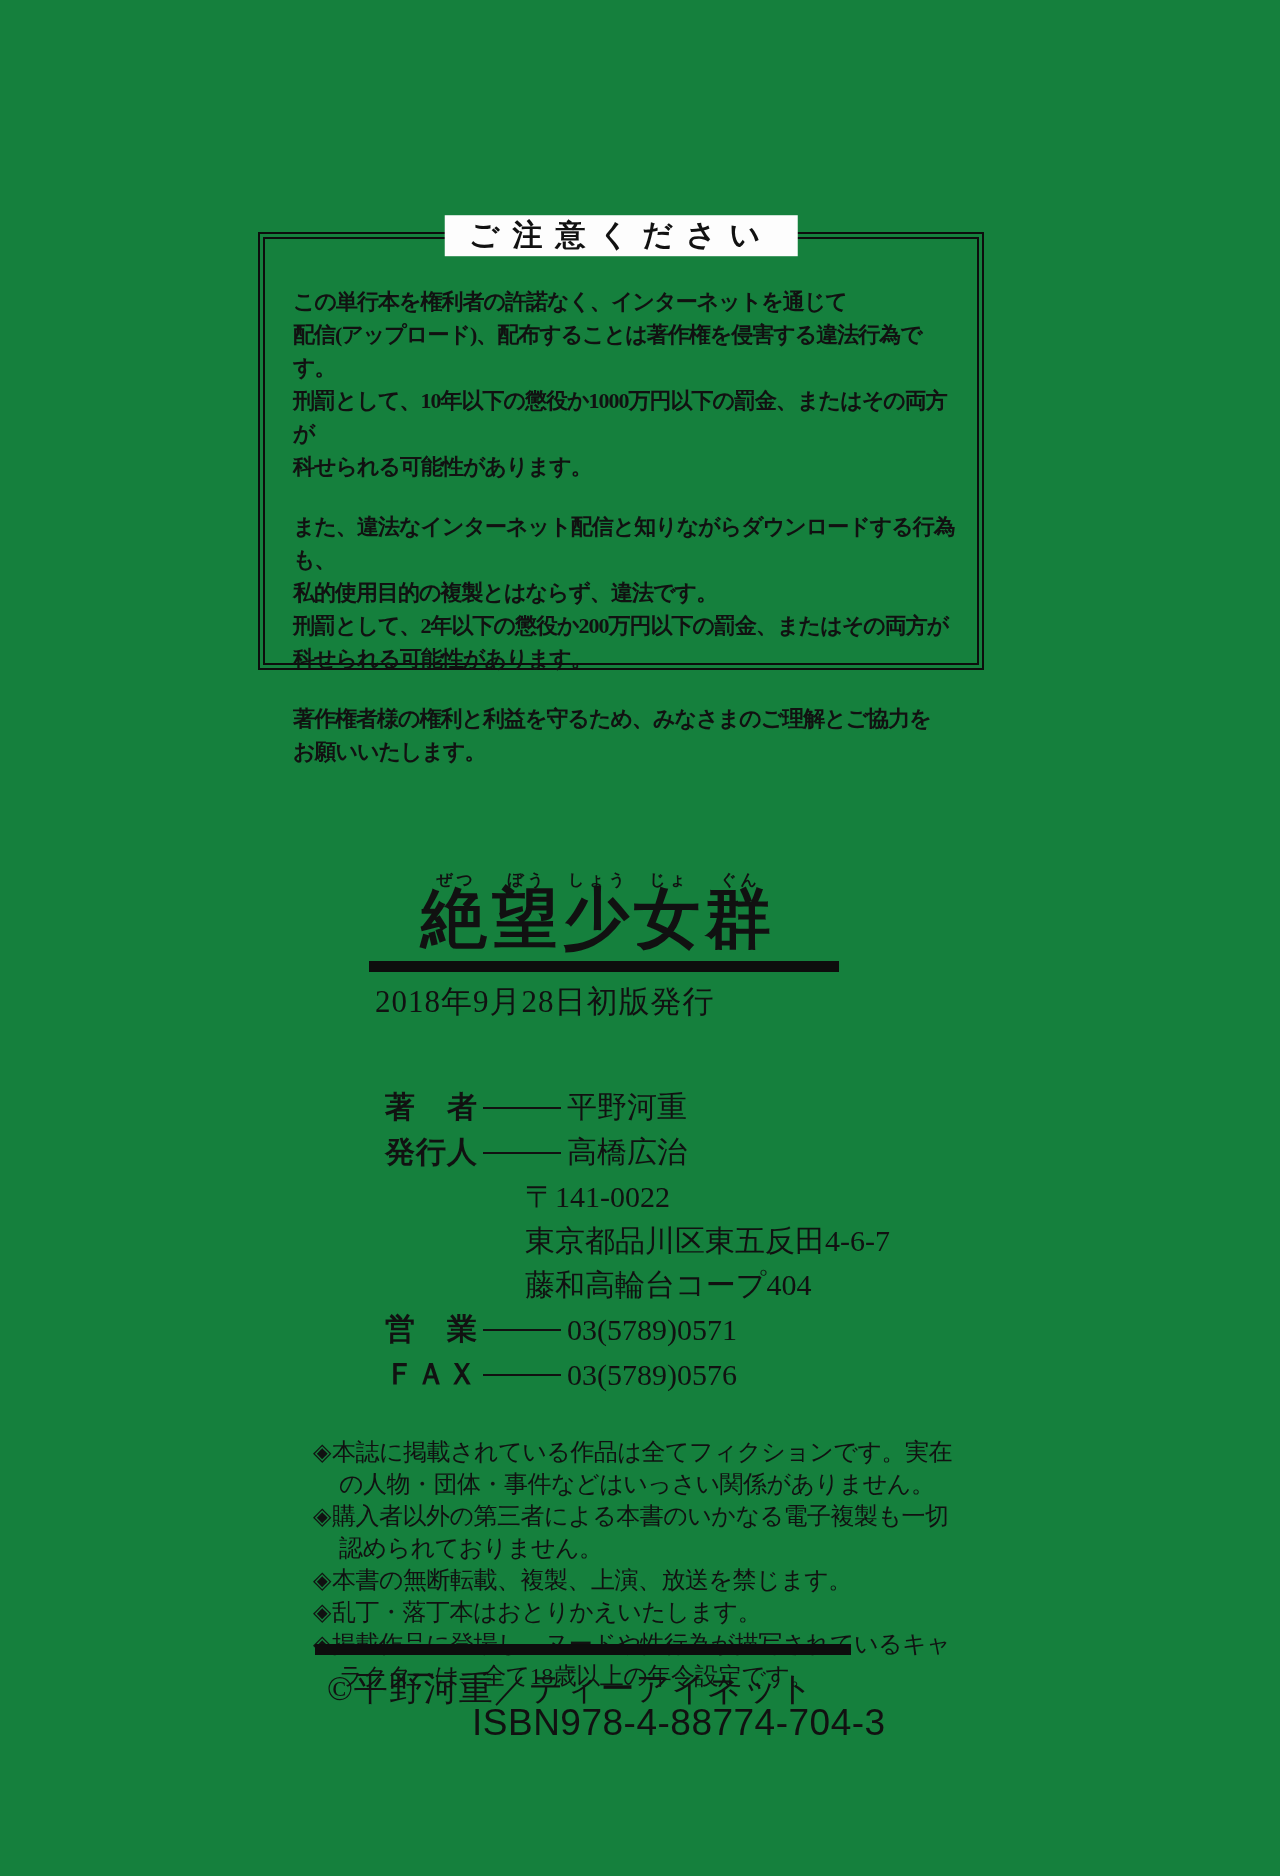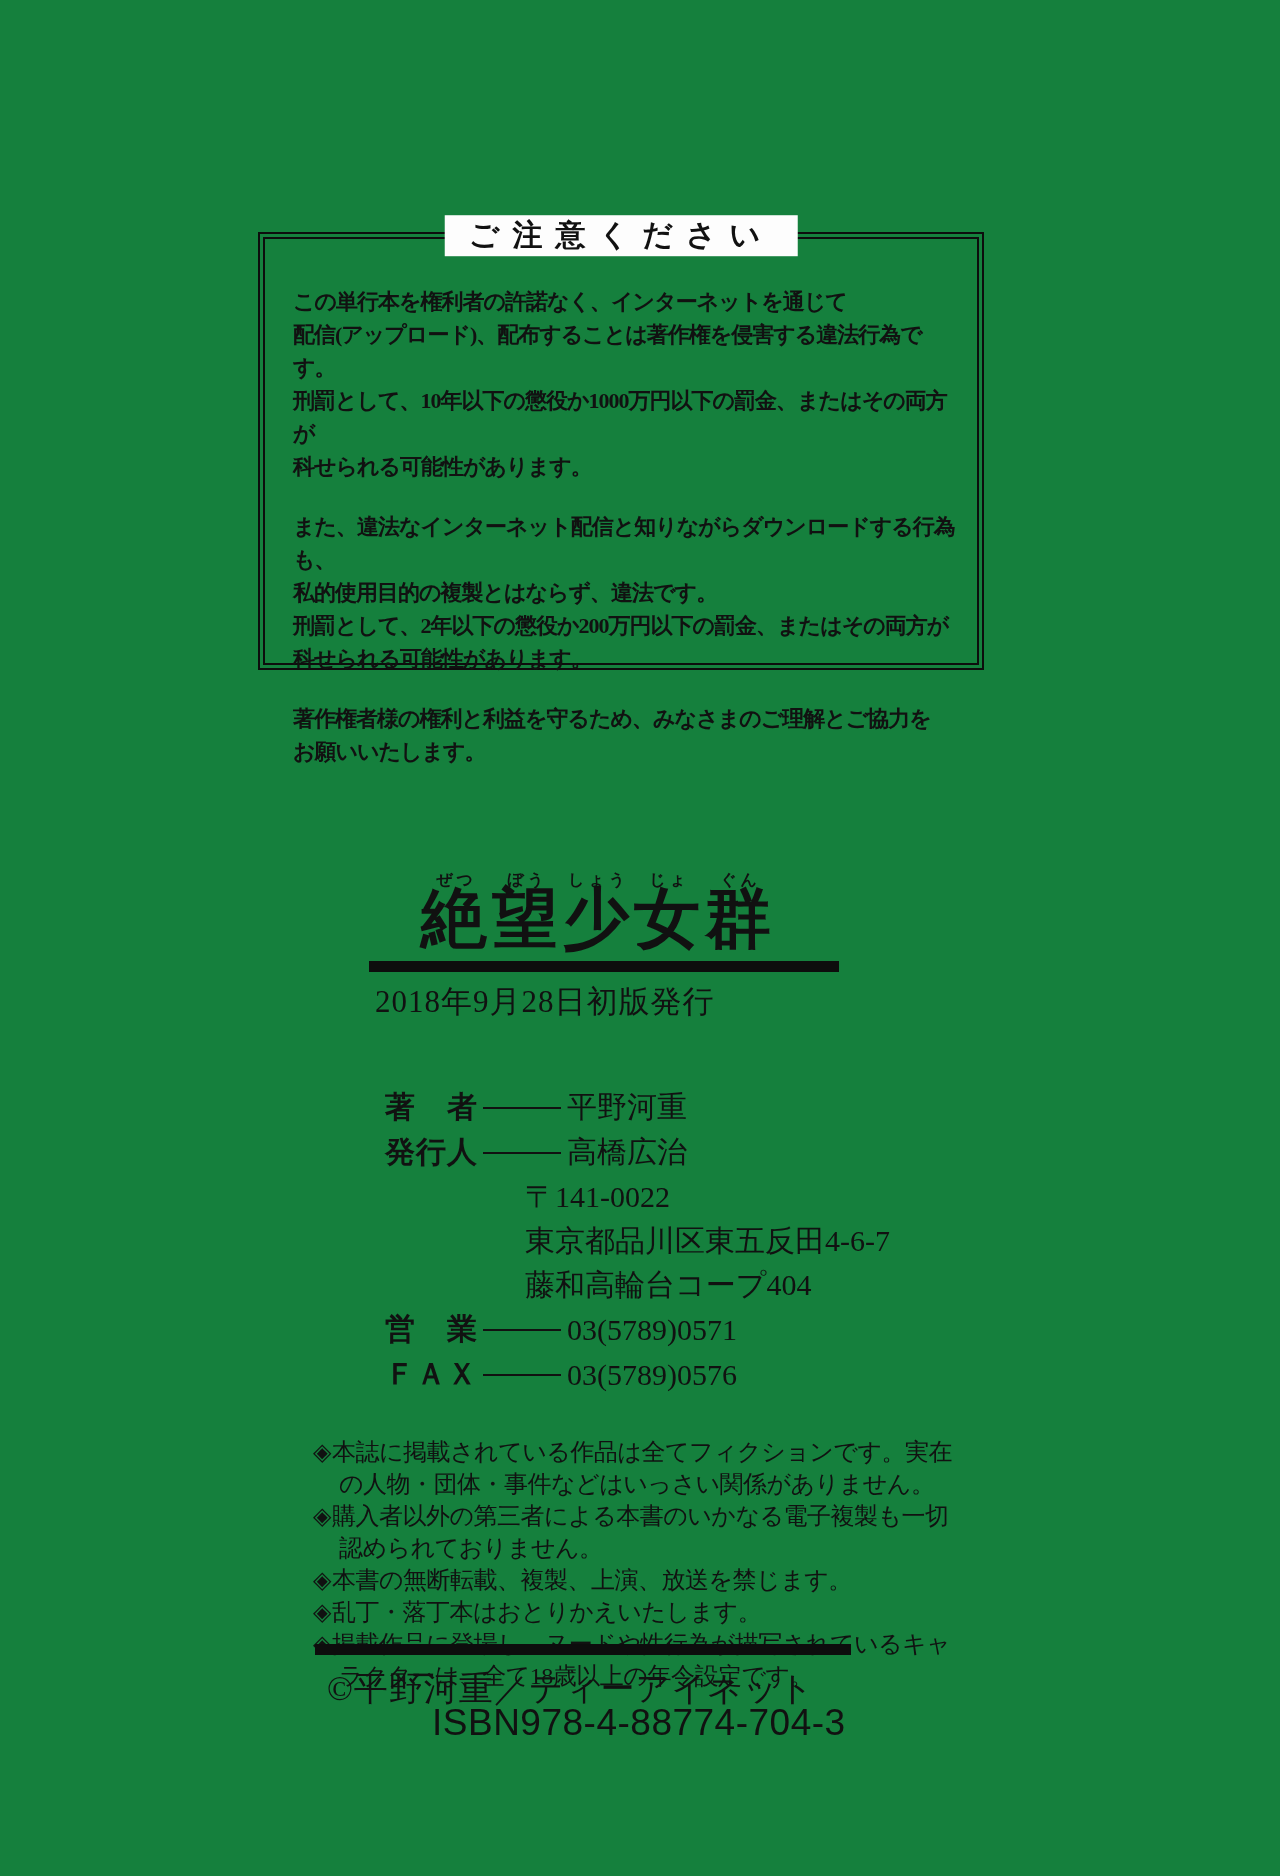--- a/index.html
+++ b/index.html
@@ -136,21 +136,21 @@
   }
   .copyright{
     position:absolute;
     left:327px; top:1666px;
     font-size:34px;
     letter-spacing:1px;
     white-space:nowrap;
   }
   .isbn{
     position:absolute;
-    left:432px; top:1702px;
+    left:472px; top:1702px;
     font-family:"Liberation Sans","DejaVu Sans",sans-serif;
     font-size:37px;
     letter-spacing:0.5px;
     white-space:nowrap;
   }
 </style>
 </head>
 <body>
 
 <div class="page">

